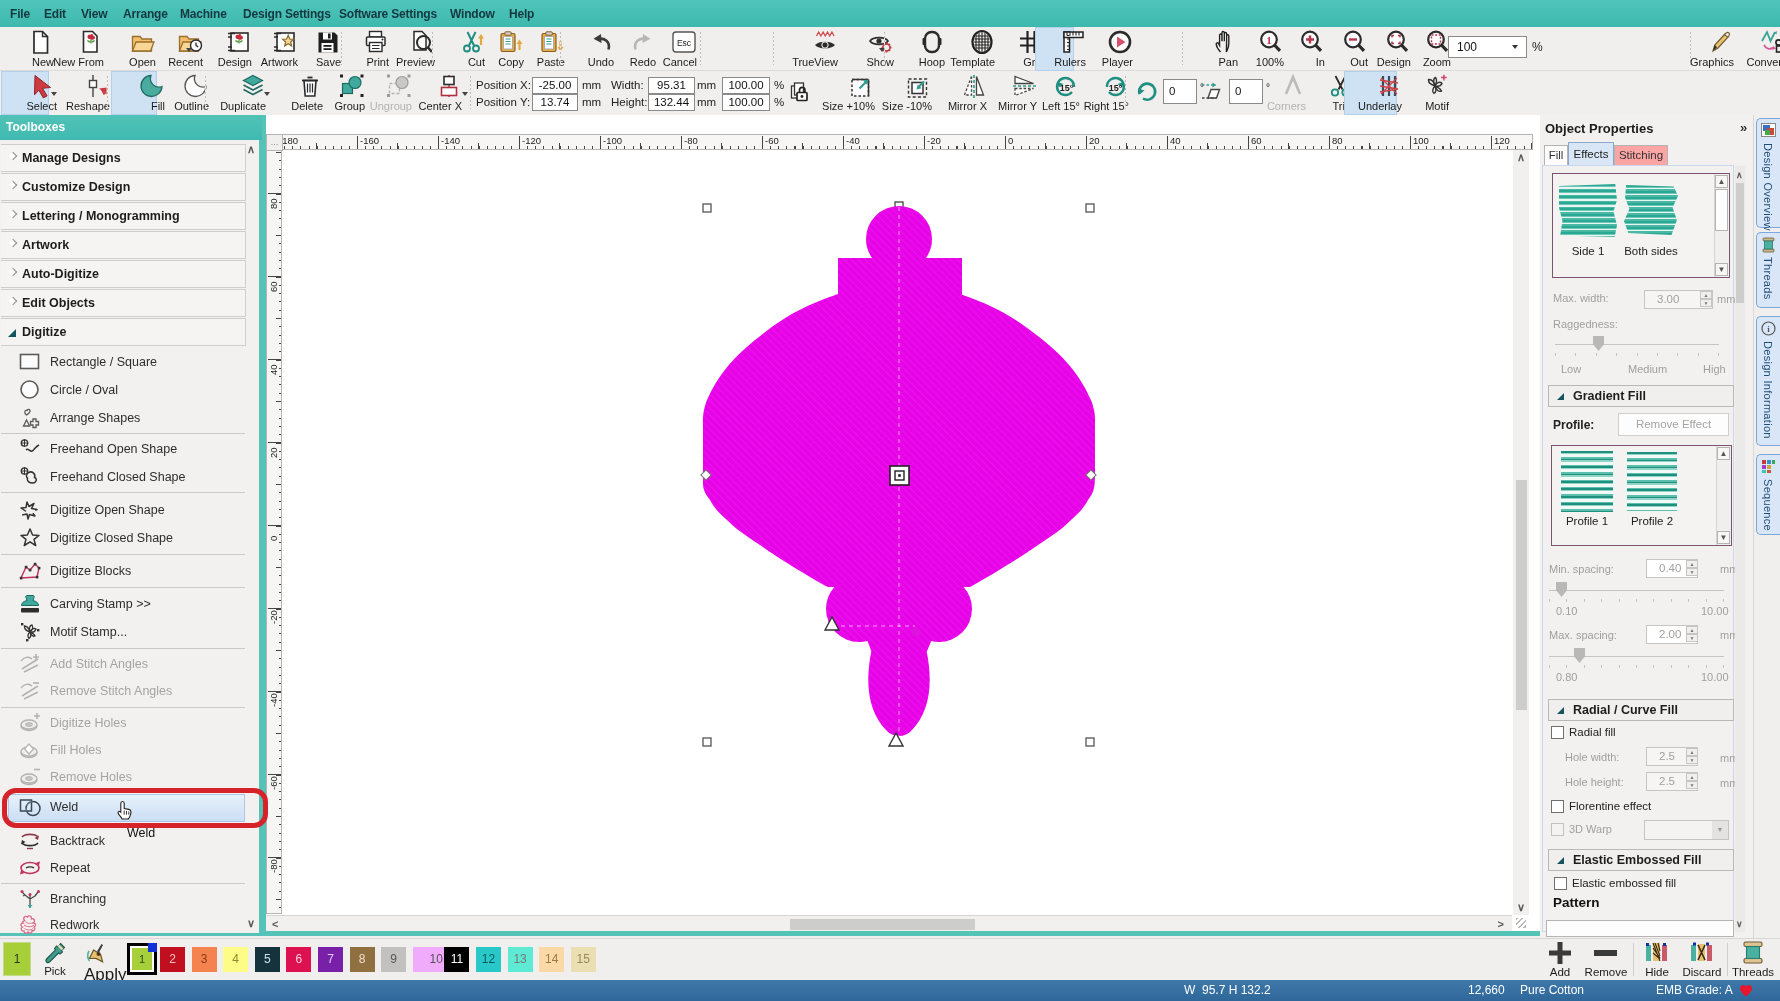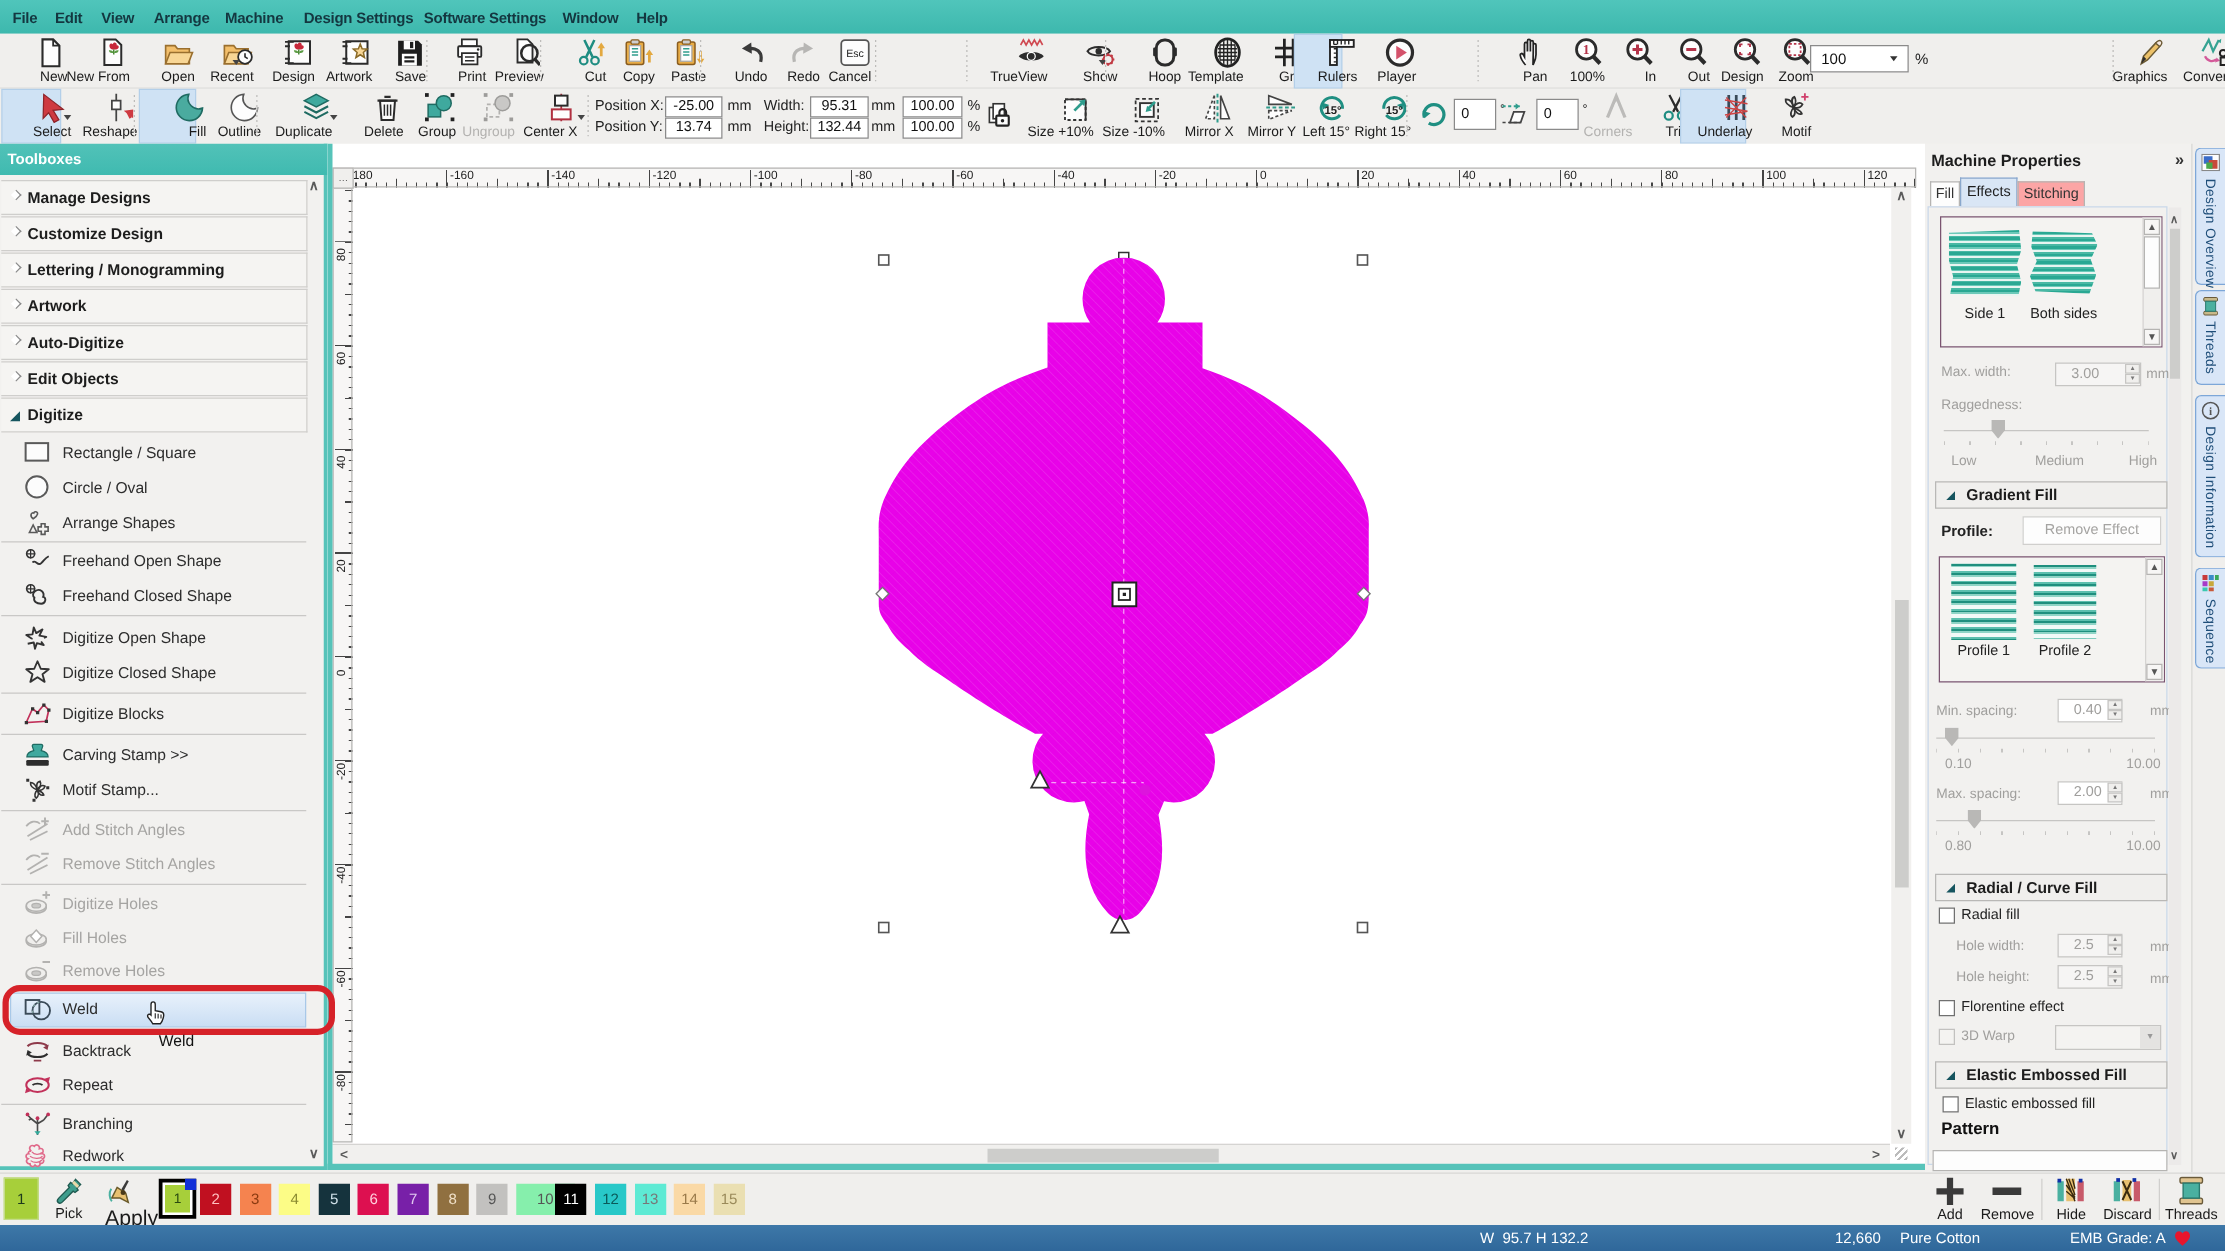--- a/index.html
+++ b/index.html
@@ -946,21 +946,21 @@
     <div id="vsb">
       <div class="sbtn" style="left:4px;top:2px">∧</div>
       <div class="sbtn" style="left:4px;top:752px">∨</div>
       <div style="position:absolute;left:3px;top:330px;width:11px;height:230px;background:#cdcdcb"></div>
     </div>
     <div style="position:absolute;left:1254px;top:803px;width:10px;height:10px;background:repeating-linear-gradient(135deg,#bbb 0 1.5px,transparent 1.5px 4px)"></div>
     <div style="position:absolute;left:0;top:0;width:4px;height:821px;background:#56c3b9"></div>
     <div style="position:absolute;left:0;top:816px;width:1278px;height:5px;background:#56c3b9"></div>
   </div>
 <div id="objprops">
-    <div style="position:absolute;left:5px;top:6px;font-size:13px;font-weight:700;color:#1d1d1d">Machine Properties</div>
+    <div style="position:absolute;left:5px;top:6px;font-size:13px;font-weight:700;color:#1d1d1d">Object Properties</div>
     <div style="position:absolute;left:200px;top:5px;font-size:13px;font-weight:700;color:#333">»</div>
     <div style="position:absolute;left:4px;top:30px;width:24px;height:20px;background:#fdfdfd;border:1px solid #b5b4b2;border-bottom:none;font-size:11.5px;color:#333;text-align:center;line-height:19px">Fill</div>
     <div style="position:absolute;left:28px;top:27px;width:46px;height:23px;background:#d9e6f5;border:1px solid #8aa8cc;border-bottom:none;font-size:11.5px;color:#1d1d1d;text-align:center;line-height:22px">Effects</div>
     <div style="position:absolute;left:74px;top:30px;width:54px;height:20px;background:#fca5a5;border:1px solid #b5b4b2;border-bottom:none;font-size:11.5px;color:#333;text-align:center;line-height:19px">Stitching</div>
     <div style="position:absolute;left:2px;top:50px;width:192px;height:767px;background:#f2f1ef;border:1px solid #c9d8ea"></div>
     <div style="position:absolute;left:12px;top:58px;width:178px;height:105px;background:#f4f3f1;border:1px solid #7a5470"></div>
     <div style="position:absolute;left:19px;top:69px;width:58px;height:53px;background:repeating-linear-gradient(180deg,#2aa893 0 2px,#6cc9b9 2px 3px,#e8f5f1 3px 4.5px,#49b8a4 4.5px 6px);clip-path:polygon(0 4%,97% 0,100% 30%,94% 52%,100% 78%,96% 100%,2% 97%,6% 70%,0 45%)"></div>
     <div style="position:absolute;left:84px;top:70px;width:54px;height:50px;background:repeating-linear-gradient(180deg,#2aa893 0 2px,#6cc9b9 2px 3px,#e8f5f1 3px 4.5px,#49b8a4 4.5px 6px);clip-path:polygon(4% 0,92% 3%,100% 22%,90% 45%,98% 70%,88% 100%,8% 96%,0 72%,10% 48%,2% 25%)"></div>
     <div class="vtxt" style="left:19px;top:130px;width:58px;text-align:center">Side 1</div>
     <div class="vtxt" style="left:80px;top:130px;width:62px;text-align:center">Both sides</div>
@@ -1099,21 +1099,21 @@
     <div style="position:absolute;left:132px;top:9px;width:20px;height:22px;background:#a7cf3a;color:#2a4a10;font-size:11px;text-align:center;line-height:22px">1</div>
     <div style="position:absolute;left:148px;top:4px;width:9px;height:9px;background:#1030d8"></div>
     <div class="csq" style="left:160px;top:8px;width:25px;height:25px;background:#c01020;color:#ffc0c0;line-height:25px">2</div>
     <div class="csq" style="left:191.6px;top:8px;width:25px;height:25px;background:#f5834f;color:#8a3a10;line-height:25px">3</div>
     <div class="csq" style="left:223.2px;top:8px;width:25px;height:25px;background:#fcfc86;color:#8a8a30;line-height:25px">4</div>
     <div class="csq" style="left:254.8px;top:8px;width:25px;height:25px;background:#15333d;color:#cfe0e8;line-height:25px">5</div>
     <div class="csq" style="left:286.4px;top:8px;width:25px;height:25px;background:#dd1050;color:#ffd0dc;line-height:25px">6</div>
     <div class="csq" style="left:318.0px;top:8px;width:25px;height:25px;background:#7820a8;color:#e0c8f0;line-height:25px">7</div>
     <div class="csq" style="left:349.6px;top:8px;width:25px;height:25px;background:#907040;color:#f0e0c8;line-height:25px">8</div>
     <div class="csq" style="left:381.2px;top:8px;width:25px;height:25px;background:#c2c1bf;color:#555;line-height:25px">9</div>
-    <div class="csq" style="left:412.8px;top:8px;width:47px;height:25px;background:#86efac;color:#555;line-height:25px">10</div>
+    <div class="csq" style="left:412.8px;top:8px;width:47px;height:25px;background:#f0abfc;color:#555;line-height:25px">10</div>
     <div class="csq" style="left:444.4px;top:8px;width:25px;height:25px;background:#000000;color:#fff;line-height:25px">11</div>
     <div class="csq" style="left:476.0px;top:8px;width:25px;height:25px;background:#28c8c8;color:#0a5a5a;line-height:25px">12</div>
     <div class="csq" style="left:507.6px;top:8px;width:25px;height:25px;background:#5eead4;color:#777;line-height:25px">13</div>
     <div class="csq" style="left:539.2px;top:8px;width:25px;height:25px;background:#fad9a6;color:#9a7a4a;line-height:25px">14</div>
     <div class="csq" style="left:570.8px;top:8px;width:25px;height:25px;background:#eadfb2;color:#9a8a5a;line-height:25px">15</div>
     <div style="position:absolute;left:1549px;top:3px"><svg width="22" height="22" viewBox="0 0 22 22">
         <path d="M8.5 0h5v8.5H22v5h-8.5V22h-5v-8.5H0v-5h8.5z" fill="#3a3a3a"></path>
       </svg></div>
     <div style="position:absolute;left:1546px;top:27px;width:28px;text-align:center;font-size:11.5px;color:#1b1b1b">Add</div>
     <div style="position:absolute;left:1594px;top:11px;width:23px;height:6px;background:#3a3a3a"></div>

